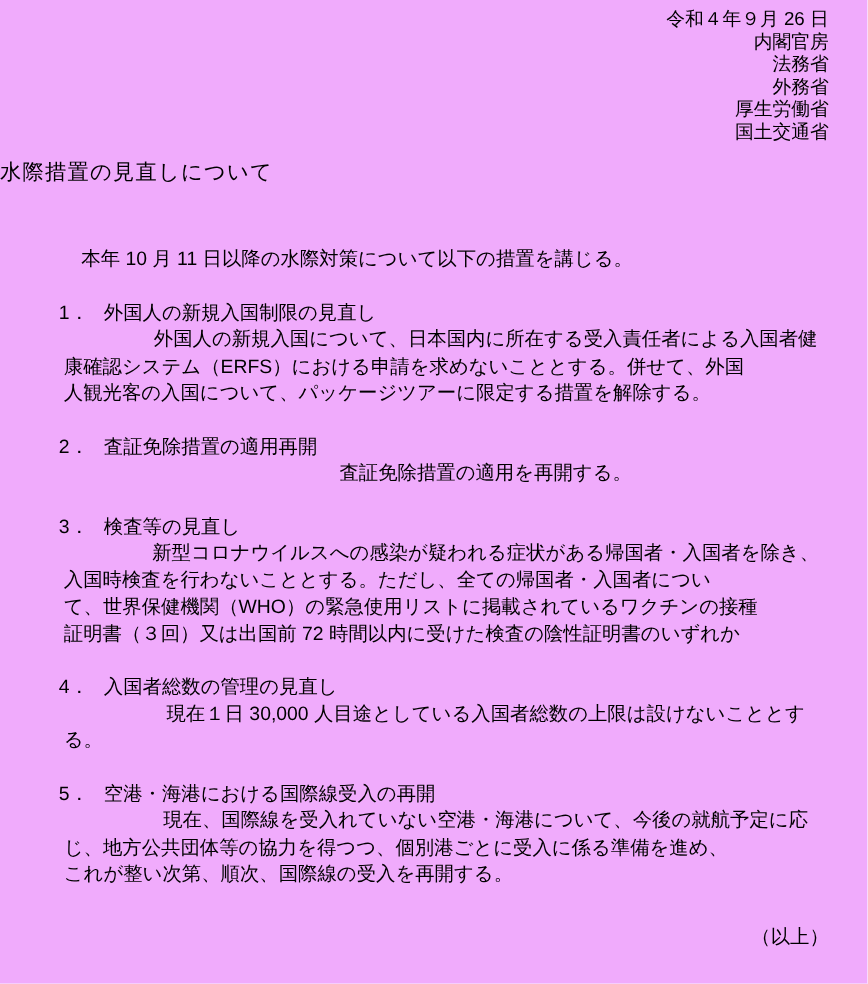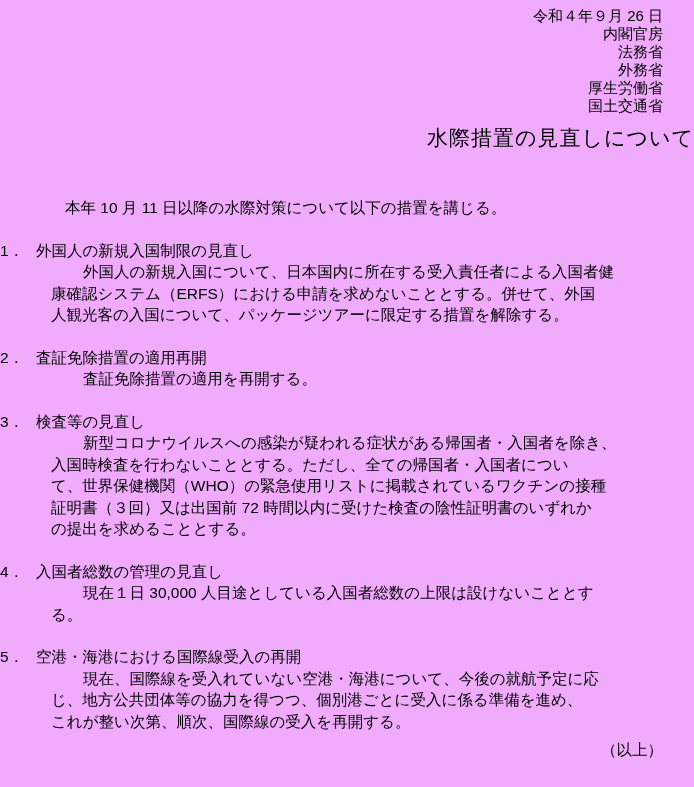--- a/index.html
+++ b/index.html
@@ -20,37 +20,37 @@
     right: 31px;
     text-align: right;
     font-size: 15px;
     line-height: 18px;
   }
   .doc-title {
     position: absolute;
     top: 127px;
     left: 0;
     width: 100%;
-    text-align: right;
-    font-size: 21px;
+    text-align: left;
+    font-size: 17px;
     letter-spacing: 1px;
   }
   .content {
     position: absolute;
     top: 174px;
     left: 0;
     width: 694px;
     margin-top: 23px;
   }
   .intro { padding-left: 65px; }
   .section { margin-top: 21px; }
-  .sec-heading { }
+  .sec-heading { padding-left: 47px; }
   .sec-num { display: inline-block; width: 36px; }
   .line { padding-left: 51px; }
-  .line.first { padding-left: 83px; }
+  .line.first { padding-left: 83px; text-align: center; }
   .closing {
     position: absolute;
     top: 739px;
     right: 31px;
   }
 </style>
 </head>
 <body>
 
 <div class="page">
@@ -81,21 +81,20 @@
       <div class="sec-heading"><span class="sec-num">2．</span><span>査証免除措置の適用再開</span></div>
       <div class="line first">査証免除措置の適用を再開する。</div>
     </div>
 
     <div class="section">
       <div class="sec-heading"><span class="sec-num">3．</span><span>検査等の見直し</span></div>
       <div class="line first">新型コロナウイルスへの感染が疑われる症状がある帰国者・入国者を除き、</div>
       <div class="line">入国時検査を行わないこととする。ただし、全ての帰国者・入国者につい</div>
       <div class="line">て、世界保健機関（WHO）の緊急使用リストに掲載されているワクチンの接種</div>
       <div class="line">証明書（３回）又は出国前 72 時間以内に受けた検査の陰性証明書のいずれか</div>
-      <div class="line">の提出を求めることとする。</div>
     </div>
 
     <div class="section">
       <div class="sec-heading"><span class="sec-num">4．</span><span>入国者総数の管理の見直し</span></div>
       <div class="line first">現在１日 30,000 人目途としている入国者総数の上限は設けないこととす</div>
       <div class="line">る。</div>
     </div>
 
     <div class="section">
       <div class="sec-heading"><span class="sec-num">5．</span><span>空港・海港における国際線受入の再開</span></div>

